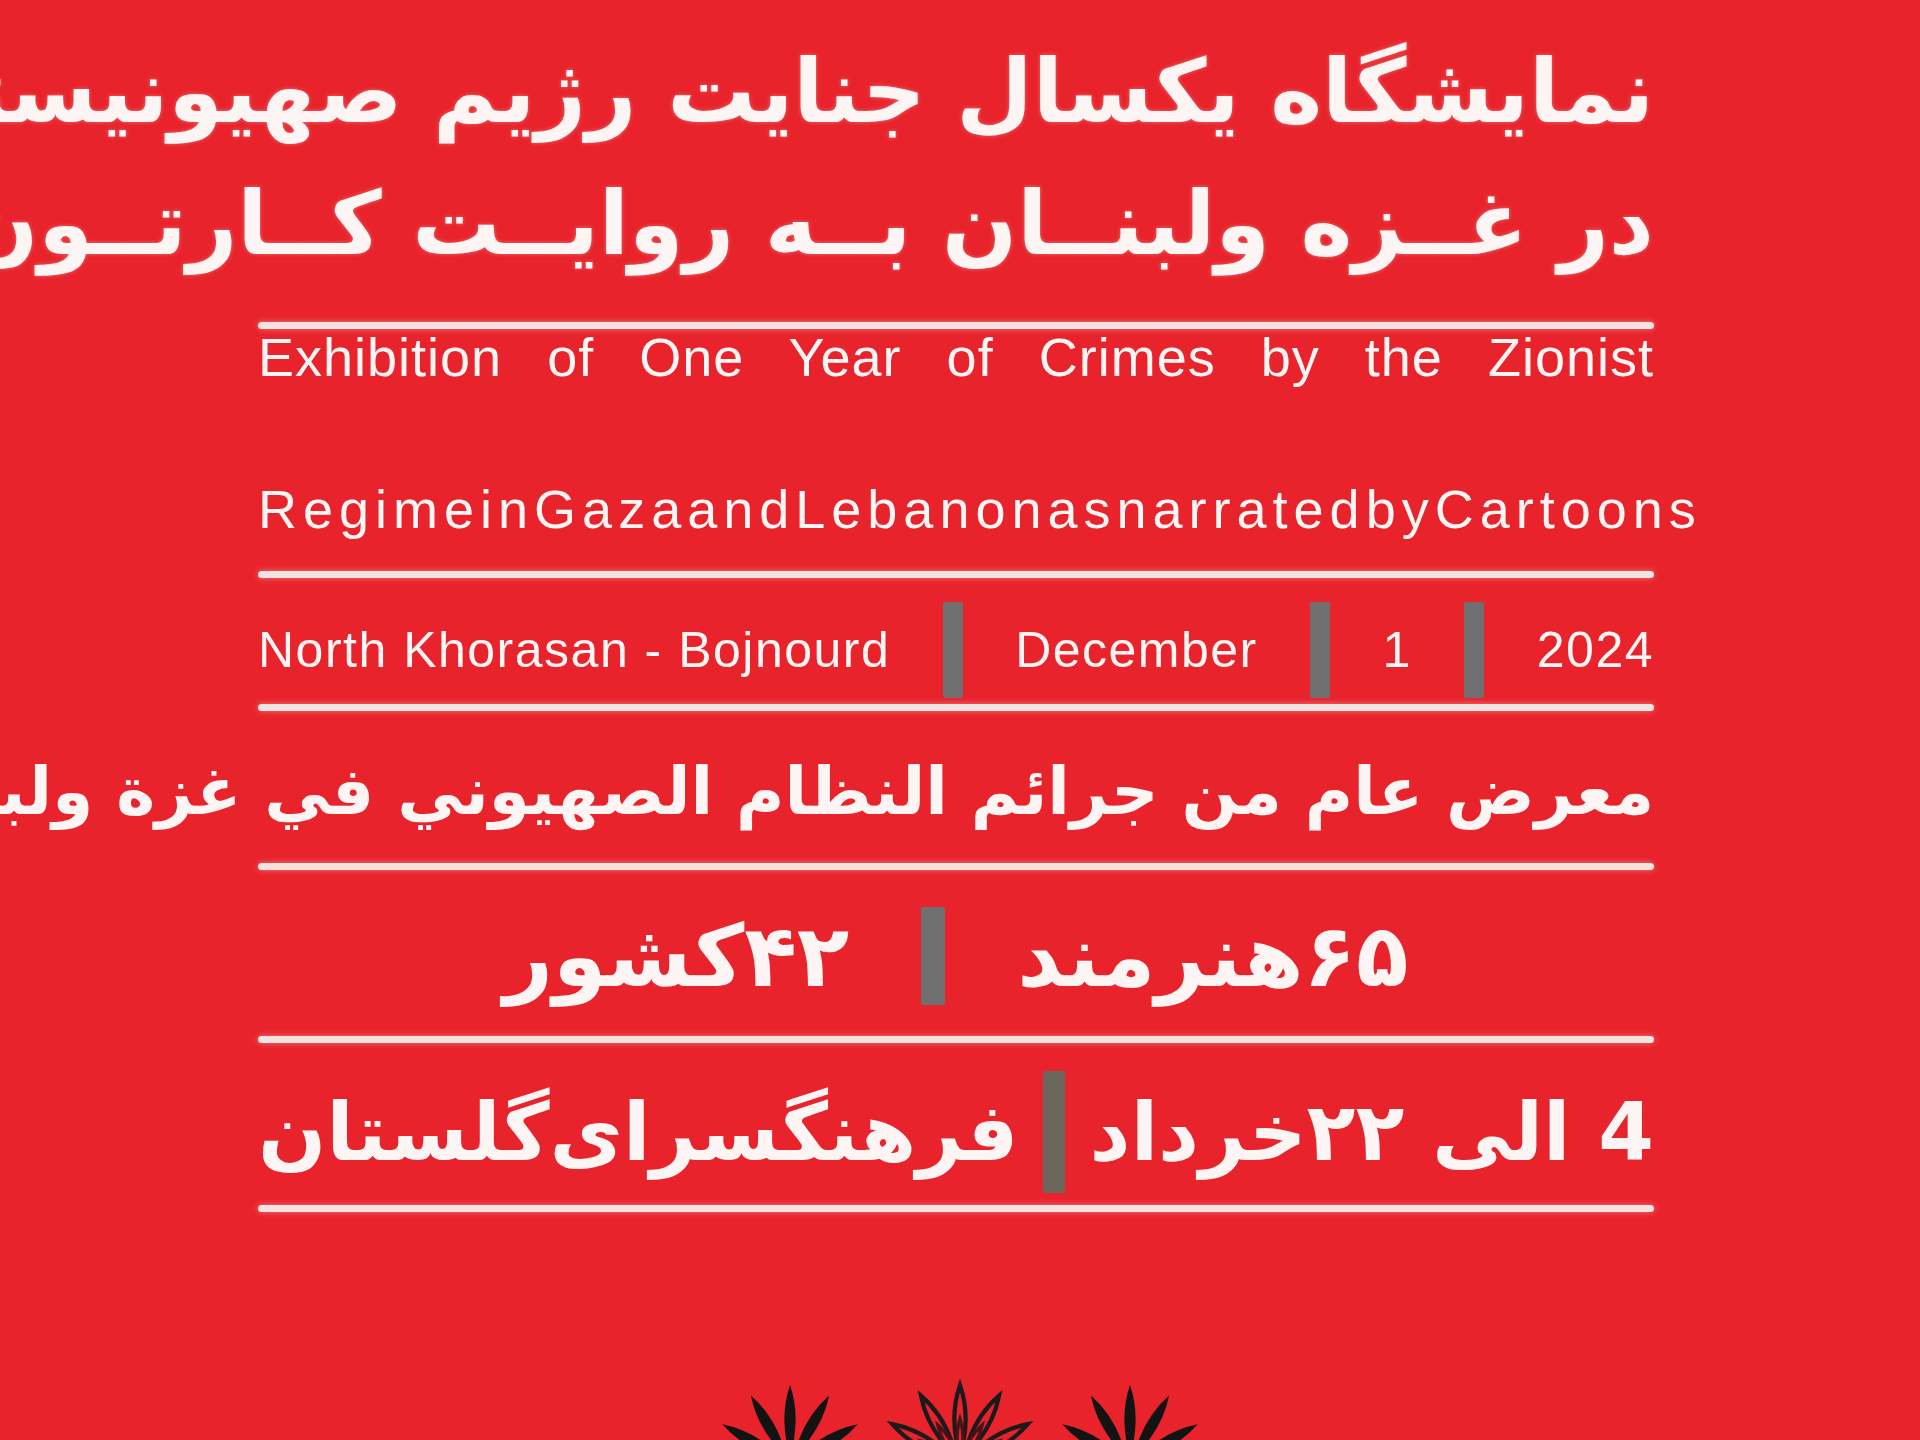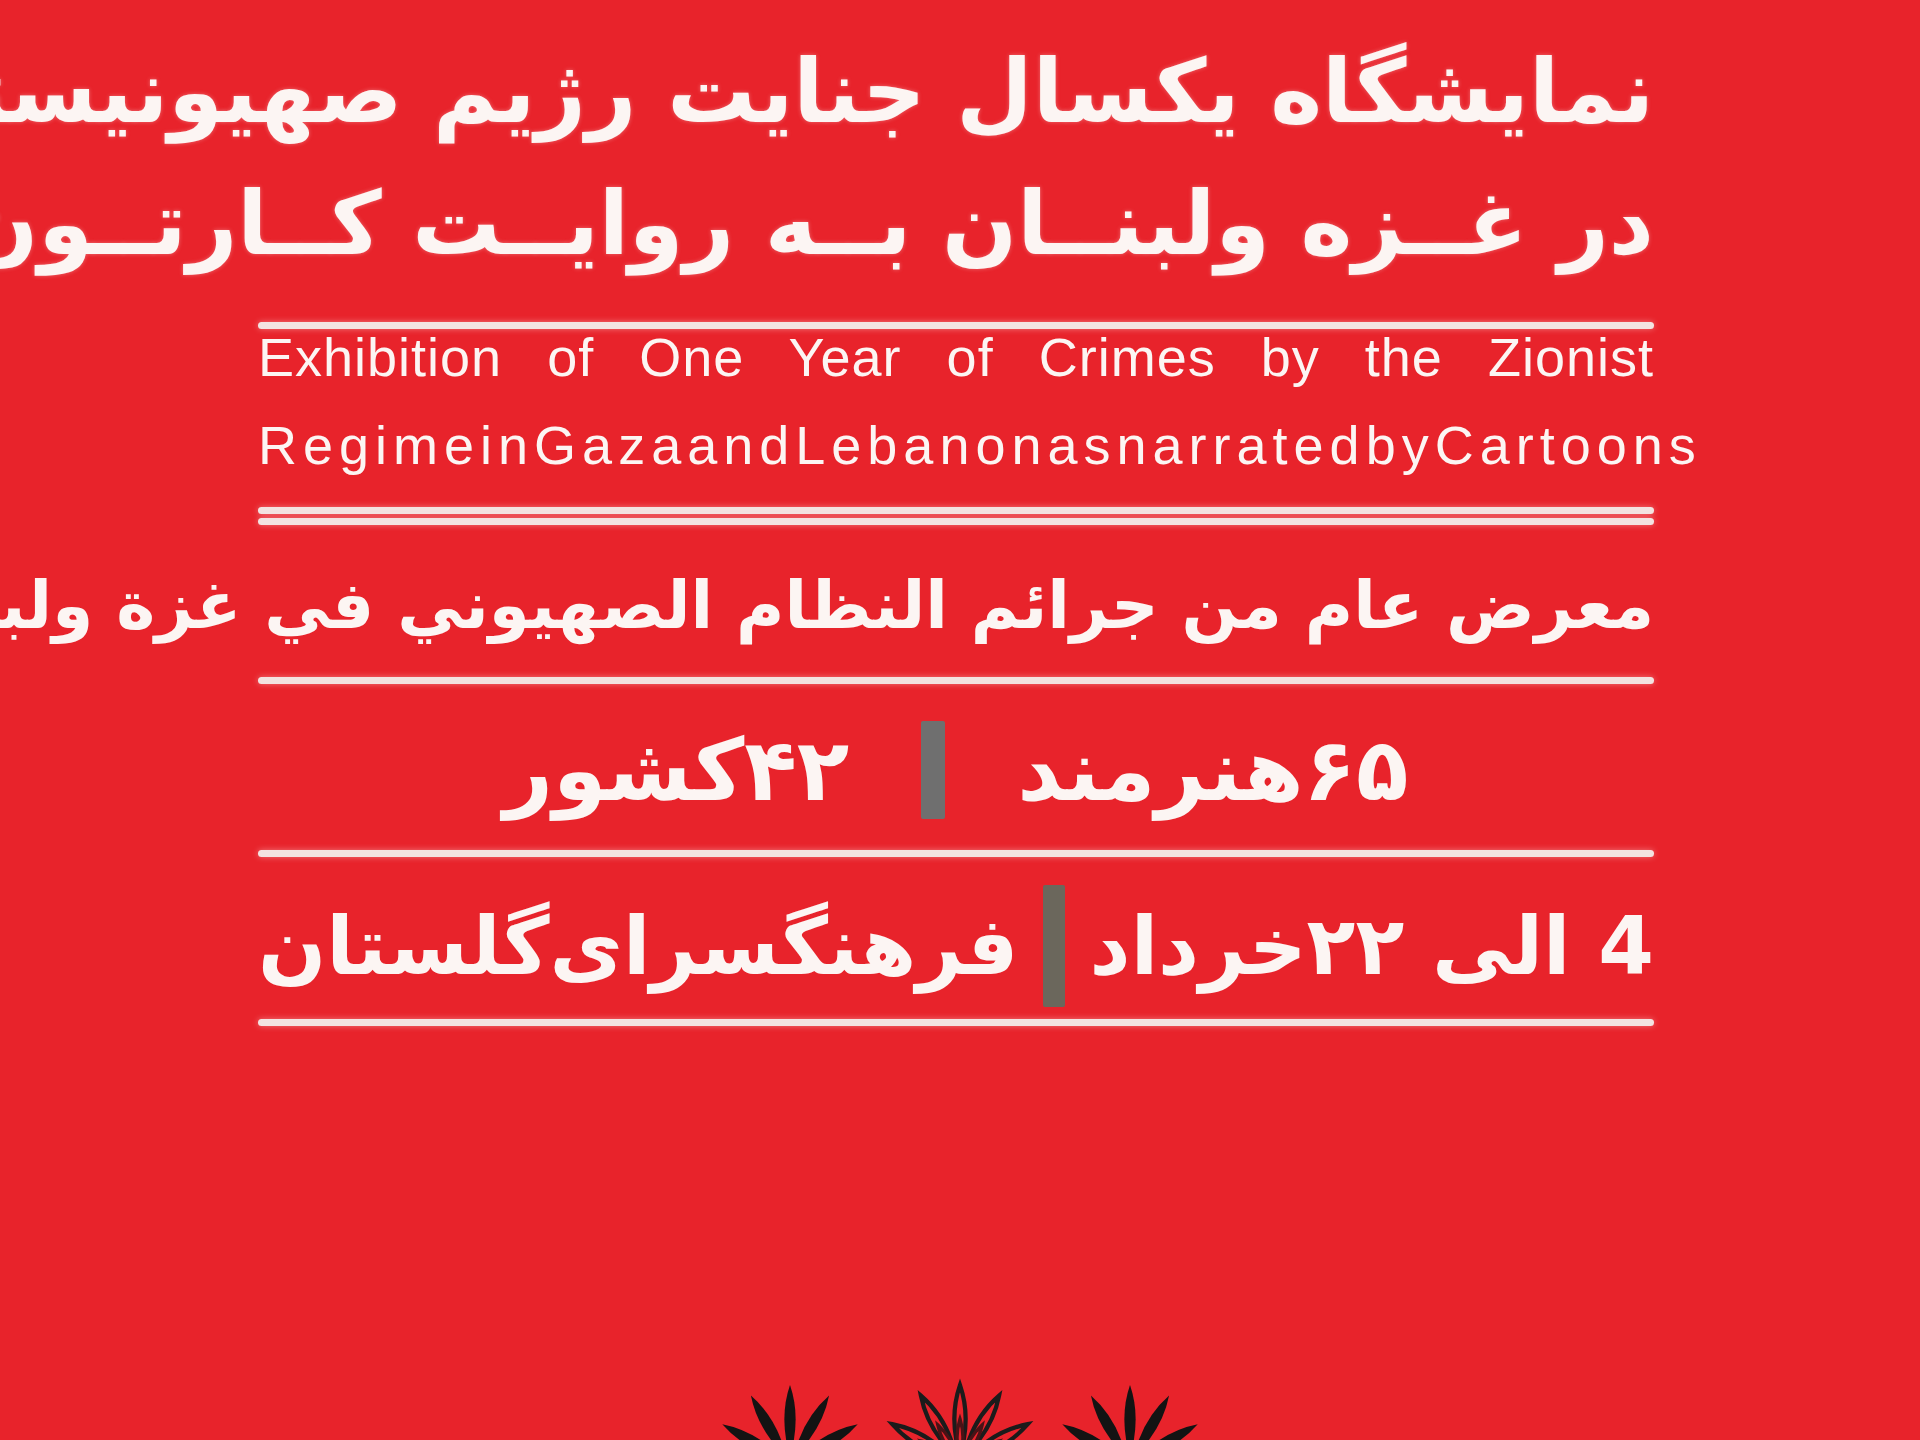--- a/index.html
+++ b/index.html
@@ -36,21 +36,21 @@
     border-radius:4px;
     box-shadow:0 0 6px rgba(255,225,225,.45);
   }
   .sep1{margin-top:32px;}
   .en-line1{
     font-family:"Liberation Sans","DejaVu Sans",sans-serif;
     font-size:54px;line-height:56px;
     letter-spacing:1px;
   }
   .en-line2{
-    margin-top:32px;
+    margin-top:96px;
     font-family:"Liberation Sans","DejaVu Sans",sans-serif;
     font-size:54px;line-height:56px;
     text-align:center;
     letter-spacing:6px;
     white-space:nowrap;
   }
   .sep2{margin-top:34px;}
   .venue-row{
     margin-top:22px;
     height:100px;
@@ -134,20 +134,29 @@
       <div class="just" dir="rtl" lang="fa">در غــزه ولبنــان بــه روایــت کــارتــون</div>
     </div>
 
     <div class="sep sep1"></div>
 
     <div class="en-line1 just" lang="en">Exhibition of One Year of Crimes by the Zionist</div>
     <div class="en-line2" lang="en">RegimeinGazaandLebanonasnarratedbyCartoons</div>
 
     <div class="sep sep2"></div>
 
+    <div class="venue-row">
+      <span>North Khorasan - Bojnourd</span>
+      <span class="vbar"></span>
+      <span>December</span>
+      <span class="vbar"></span>
+      <span>1</span>
+      <span class="vbar"></span>
+      <span>2024</span>
+    </div>
 
     <div class="sep sep3"></div>
 
     <div class="ar-title">
       <div class="just" dir="rtl" lang="ar">معرض عام من جرائم النظام الصهيوني في غزة ولبنان</div>
     </div>
 
     <div class="sep sep4"></div>
 
     <div class="stats-row">

